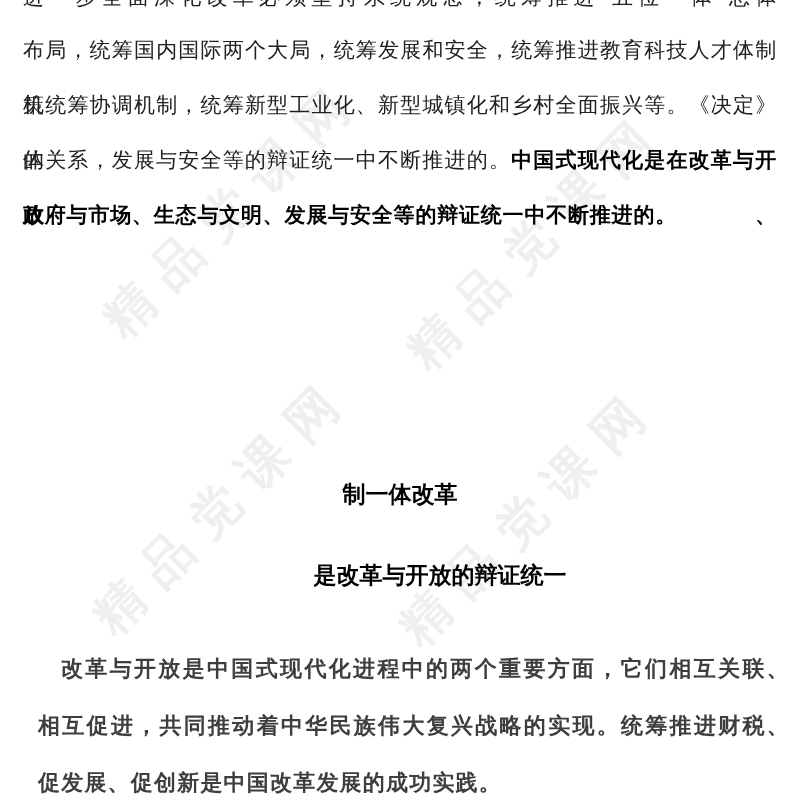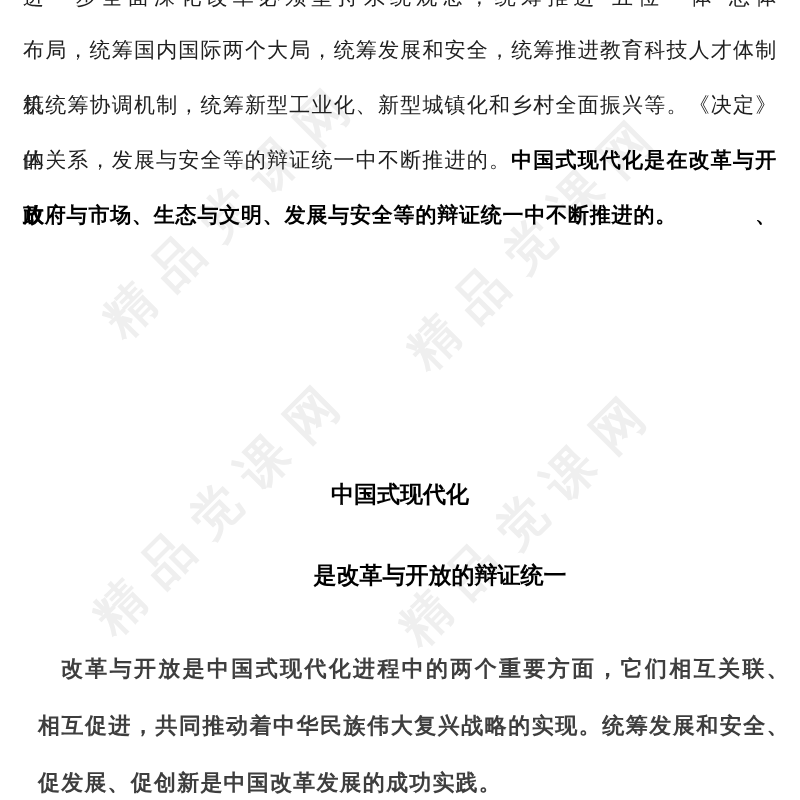--- a/index.html
+++ b/index.html
@@ -71,23 +71,23 @@
         <span>策统筹协调机制，统筹新型工业化、新型城镇化和乡村全面振兴等。《决定》体</span>
       </div>
       <div class="p1line">
         <span>的关系，发展与安全等的辩证统一中不断推进的。</span><span class="boldseg">中国式现代化是在改革与开放、</span>
       </div>
       <div class="p1line lastline">
         <span class="boldseg">政府与市场、生态与文明、发展与安全等的辩证统一中不断推进的。</span>
       </div>
     </div>
 
-    <div class="heading h1pos">中国式现代化</div>
+    <div class="heading h1pos">制一体改革</div>
     <div class="heading h2pos">是改革与开放的辩证统一</div>
 
     <div class="p2">
       <div class="p2line firstline">改革与开放是中国式现代化进程中的两个重要方面，它们相互关联、</div>
-      <div class="p2line">相互促进，共同推动着中华民族伟大复兴战略的实现。统筹发展和安全、</div>
+      <div class="p2line">相互促进，共同推动着中华民族伟大复兴战略的实现。统筹推进财税、</div>
       <div class="p2line lastline">促发展、促创新是中国改革发展的成功实践。</div>
     </div>
 
   </div>
 </div>
 
 </body></html>

